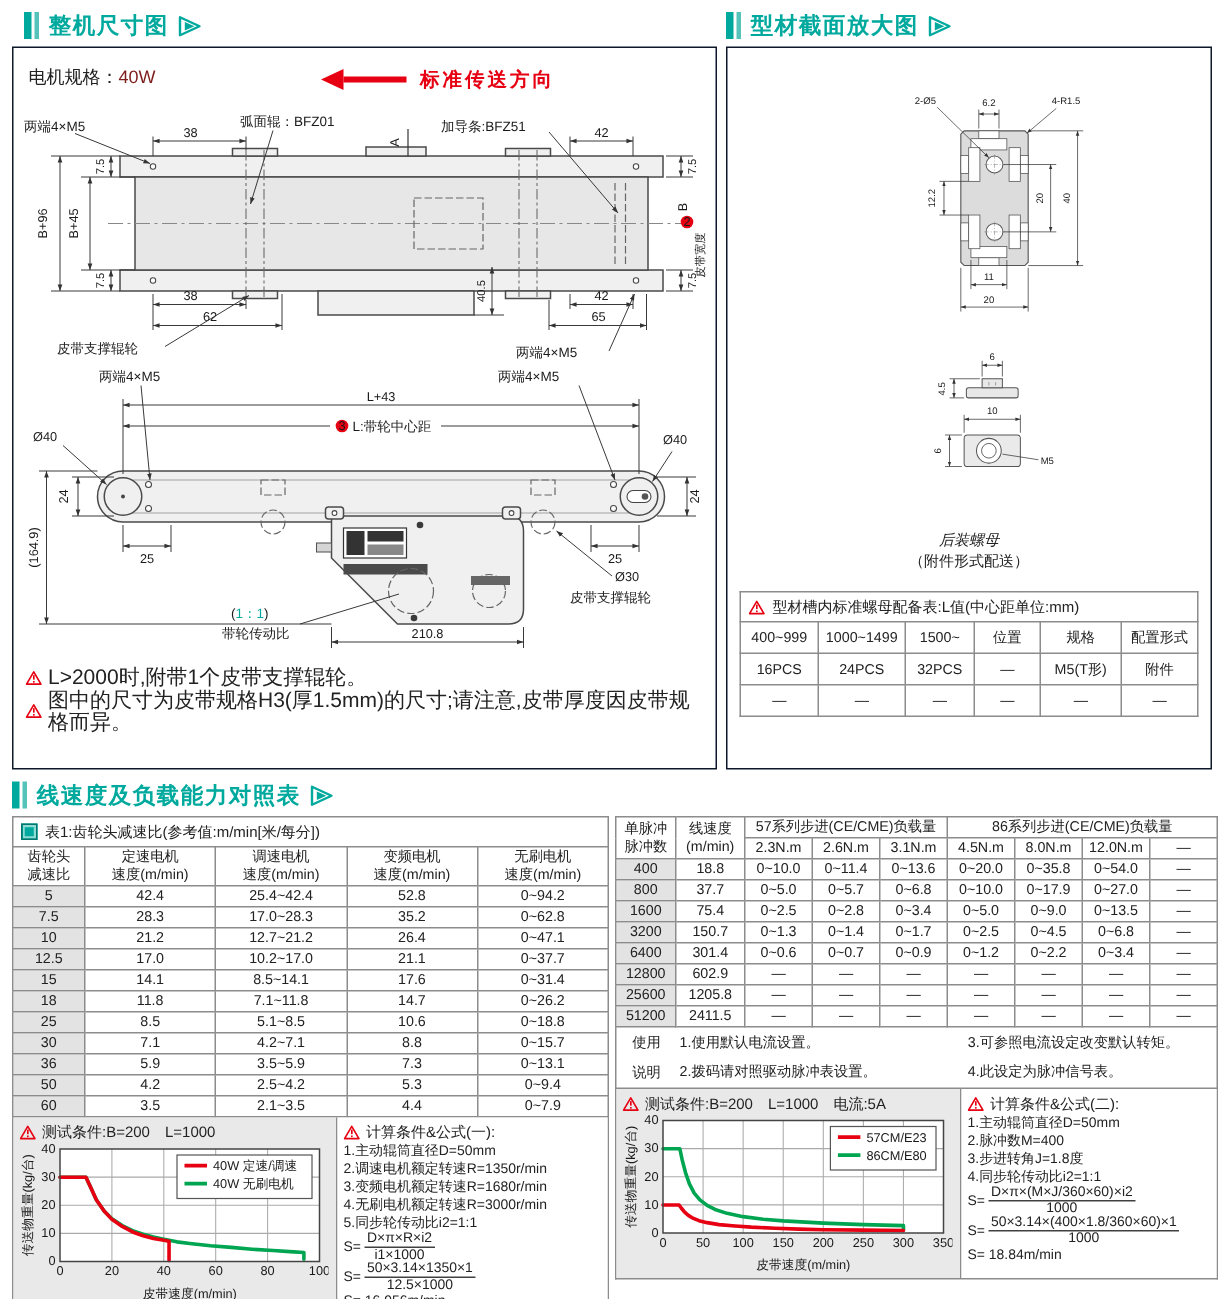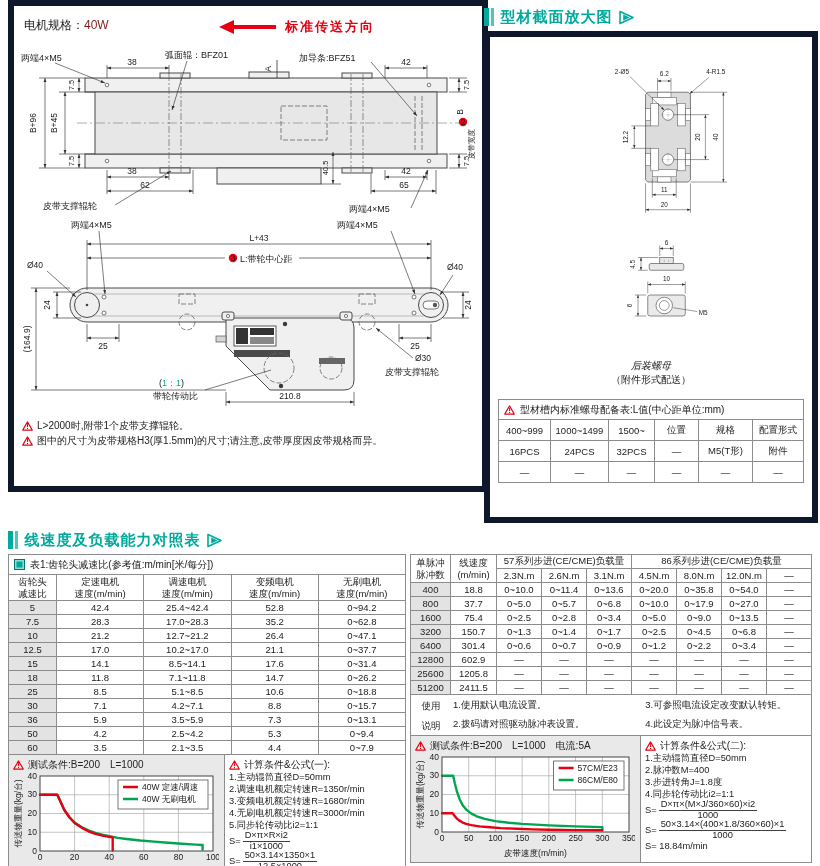--- a/index.html
+++ b/index.html
@@ -5,32 +5,32 @@
   html,body{margin:0;padding:0;background:#fff;font-family:"Liberation Sans","DejaVu Sans",sans-serif;color:#222;}
   .page{width:820px;height:866px;position:relative;background:#fff;overflow:hidden;}
   
   .sec-head{display:flex;align-items:center;margin:6px 8px 3px 8px;height:22px;}
   .bar1{width:5px;height:18px;background:#00A99D;}
   .bar2{width:2.5px;height:18px;background:#55c3ba;margin-left:2px;margin-right:7px;}
   .sec-title{color:#00A99D;font-weight:bold;font-size:15px;letter-spacing:1px;}
   .play{margin-left:5px;display:inline-flex;align-items:center;}
   
   .toprow{display:flex;gap:8px;margin:0 8px;}
-  .panel{border:6px solid #0f172a;background:#fff;}
+  .panel{border:1px solid #0f172a;background:#fff;}
   .panel-left{width:468px;height:480px;}
   .panel-right{width:322px;height:480px;}
   .motor-row{display:flex;align-items:center;margin:10px 10px 14px 10px;font-size:12px;position:relative;height:18px;}
   .motor-val{color:#7f1d1d;}
   .dir-arrow{position:absolute;left:195px;top:2px;display:flex;align-items:center;}
   .tri{width:0;height:0;border-top:7px solid transparent;border-bottom:7px solid transparent;border-right:15px solid #E60012;}
   .dbar{width:42px;height:4px;background:#E60012;margin-right:9px;}
   .dir-text{color:#E60012;font-weight:bold;font-size:13px;letter-spacing:2px;}
   .drawing{display:block;margin:0 auto;}
   .mnotes{margin:10px 8px 0 8px;}
-  .mnote{display:flex;align-items:center;gap:4px;font-size:10px;line-height:15px;}
+  .mnote{display:flex;align-items:center;gap:4px;font-size:14px;line-height:15px;}
   
   svg text{font-family:"Liberation Sans","DejaVu Sans",sans-serif;font-size:8.5px;fill:#1a1a1a;}
   svg text.t7{font-size:7.5px;}
   svg text.zh{font-size:9px;}
   .part{fill:#f0f0f0;stroke:#4a4a4a;stroke-width:1;}
   .part2{fill:#e7e7e7;stroke:#4a4a4a;stroke-width:1;}
   .cl{stroke:#888;stroke-width:.7;stroke-dasharray:10 3 2 3;}
   .cdash{stroke:#666;stroke-width:.7;stroke-dasharray:7 2 2 2;}
   .gdash{stroke:#666;stroke-width:.8;stroke-dasharray:5 2;}
   .thin{stroke:#999;stroke-width:.6;}
@@ -67,20 +67,31 @@
   .frac{display:inline-flex;flex-direction:column;text-align:center;line-height:9.5px;margin-left:2px;}
   .frac .num{border-bottom:1px solid #404040;padding:0 2px;}
 </style>
 </head>
 <body>
 
 <div class="page">
 
   <div class="toprow">
     <div style="width:468px;">
+      <div class="sec-head">
+        <span class="bar1"></span>
+          <span class="bar2"></span>
+        <span class="sec-title">整机尺寸图</span>
+        <span class="play">
+            <svg width="17" height="15" viewBox="0 0 17 15">
+              <path d="M2 1.5 L15 7.5 L2 13.5 Z" fill="none" stroke="#00A99D" stroke-width="1.6" stroke-linejoin="round"></path>
+              <path d="M5.2 4.6 L11.6 7.5 L5.2 10.4 Z" fill="#00A99D"></path>
+            </svg>
+          </span>
+      </div>
       <div class="panel panel-left">
         <div class="motor-row">
           <span>电机规格：</span>
           <span class="motor-val">40W</span>
           <div class="dir-arrow">
             <span class="tri"></span>
               <span class="dbar"></span>
             <span class="dir-text">标准传送方向</span>
           </div>
         </div>

